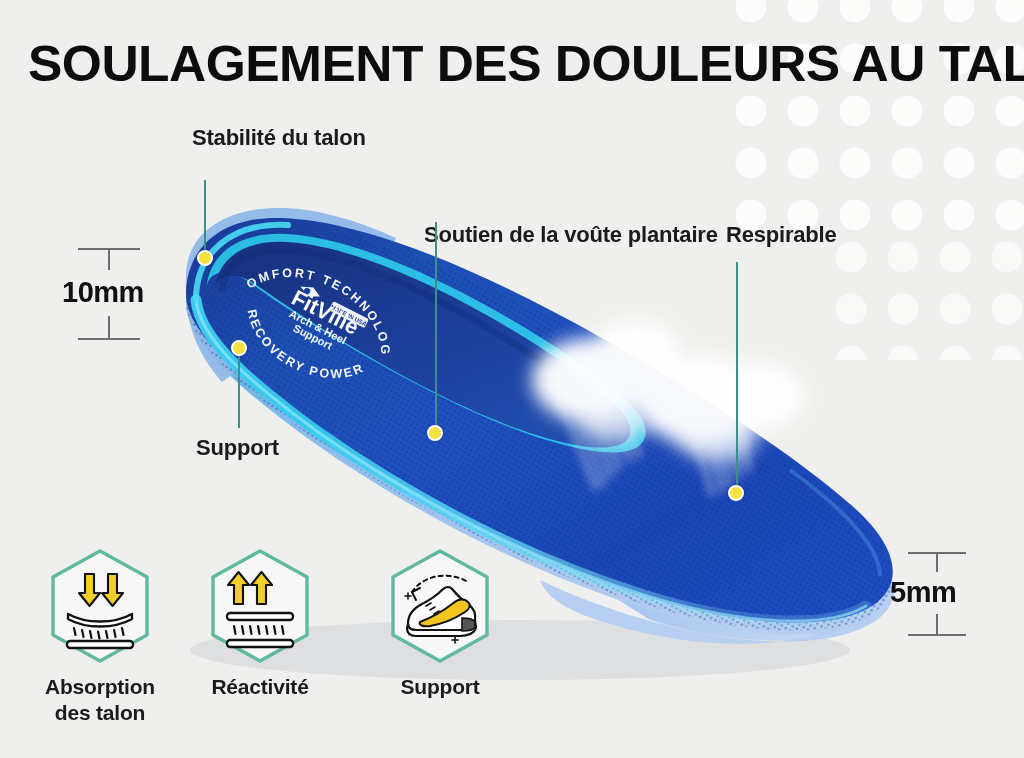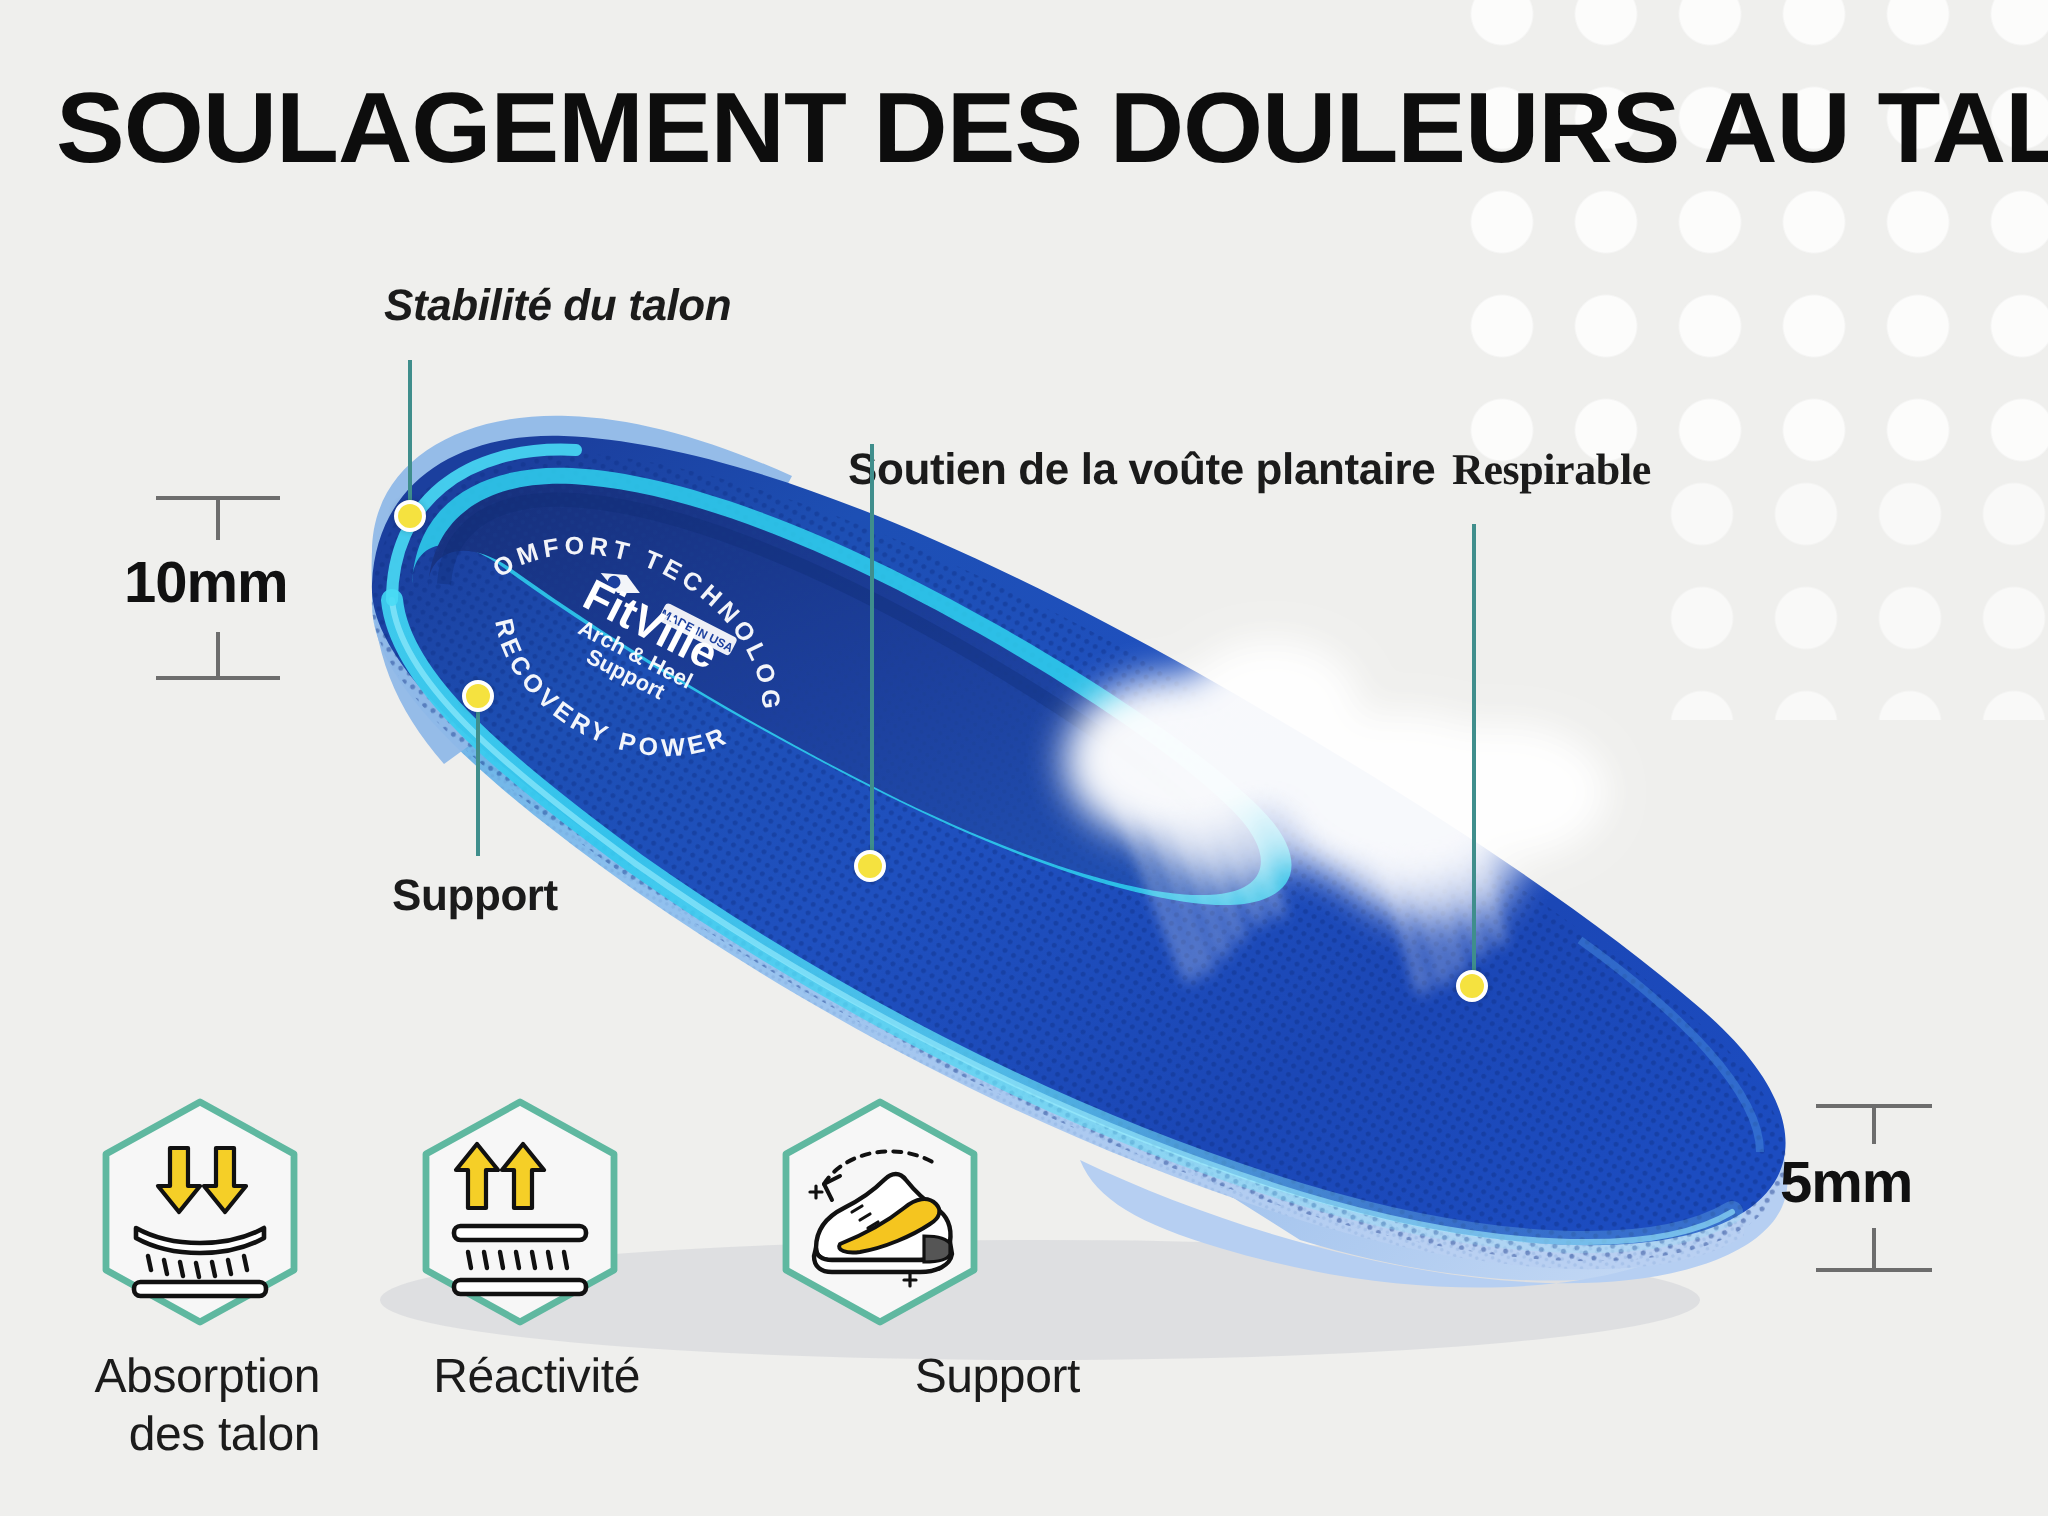--- a/index.html
+++ b/index.html
@@ -73,26 +73,25 @@
   }
 
   
   #insole{position:absolute;left:0;top:0;}
 
   
   .feature{position:absolute;text-align:center;}
   .hexwrap{position:relative;width:108px;height:116px;margin:0 auto;}
   .featlabel{
     margin-top:10px;
-    font-size:24px;
-    font-weight:400;
+    font-size:21px;
+    font-weight:700;
     color:#1b1b1b;
     line-height:1.22;
     letter-spacing:-0.2px;
-    text-align:right;
   }
 </style>
 </head>
 <body>
 
 <div id="stage">
 
   <div class="dotfield"></div>
   <div class="dotfield b"></div>
 
@@ -322,29 +321,29 @@
       </g>
       <g fill="#ffffff" opacity="0.7" filter="url(#steamBlur)">
         <ellipse cx="614" cy="420" rx="34" ry="22"></ellipse>
         <ellipse cx="718" cy="438" rx="40" ry="24"></ellipse>
       </g>
     </g>
 
     <path d="M790,470 C840,506 880,546 880,576" fill="none" stroke="#5aa8ea" stroke-width="4" opacity="0.35"></path>
   </svg>
 
-  <div class="callout" style="left:192px;top:140px;font-style:italic;">Stabilité du talon</div>
+  <div class="callout" style="left:192px;top:125px;">Stabilité du talon</div>
   <div class="leader" style="left:204px;top:180px;height:76px;"></div>
   <div class="dot" style="left:197px;top:250px;"></div>
 
   <div class="callout" style="left:424px;top:182px;margin-top:40px;">Soutien de la voûte plantaire</div>
   <div class="leader" style="left:435px;top:222px;height:208px;"></div>
   <div class="dot" style="left:427px;top:425px;"></div>
 
-  <div class="callout" style="left:726px;top:222px;font-family:Liberation Serif, serif;">Respirable</div>
+  <div class="callout" style="left:726px;top:222px;">Respirable</div>
   <div class="leader" style="left:736px;top:262px;height:228px;"></div>
   <div class="dot" style="left:728px;top:485px;"></div>
 
   <div class="callout" style="left:196px;top:435px;">Support</div>
   <div class="leader" style="left:238px;top:352px;height:76px;"></div>
   <div class="dot" style="left:231px;top:340px;"></div>
 
   <div class="dim" style="left:78px;top:248px;width:62px;height:92px;">
     <div class="cap" style="top:0px;width:62px;"></div>
     <div class="cap" style="top:90px;width:62px;"></div>

